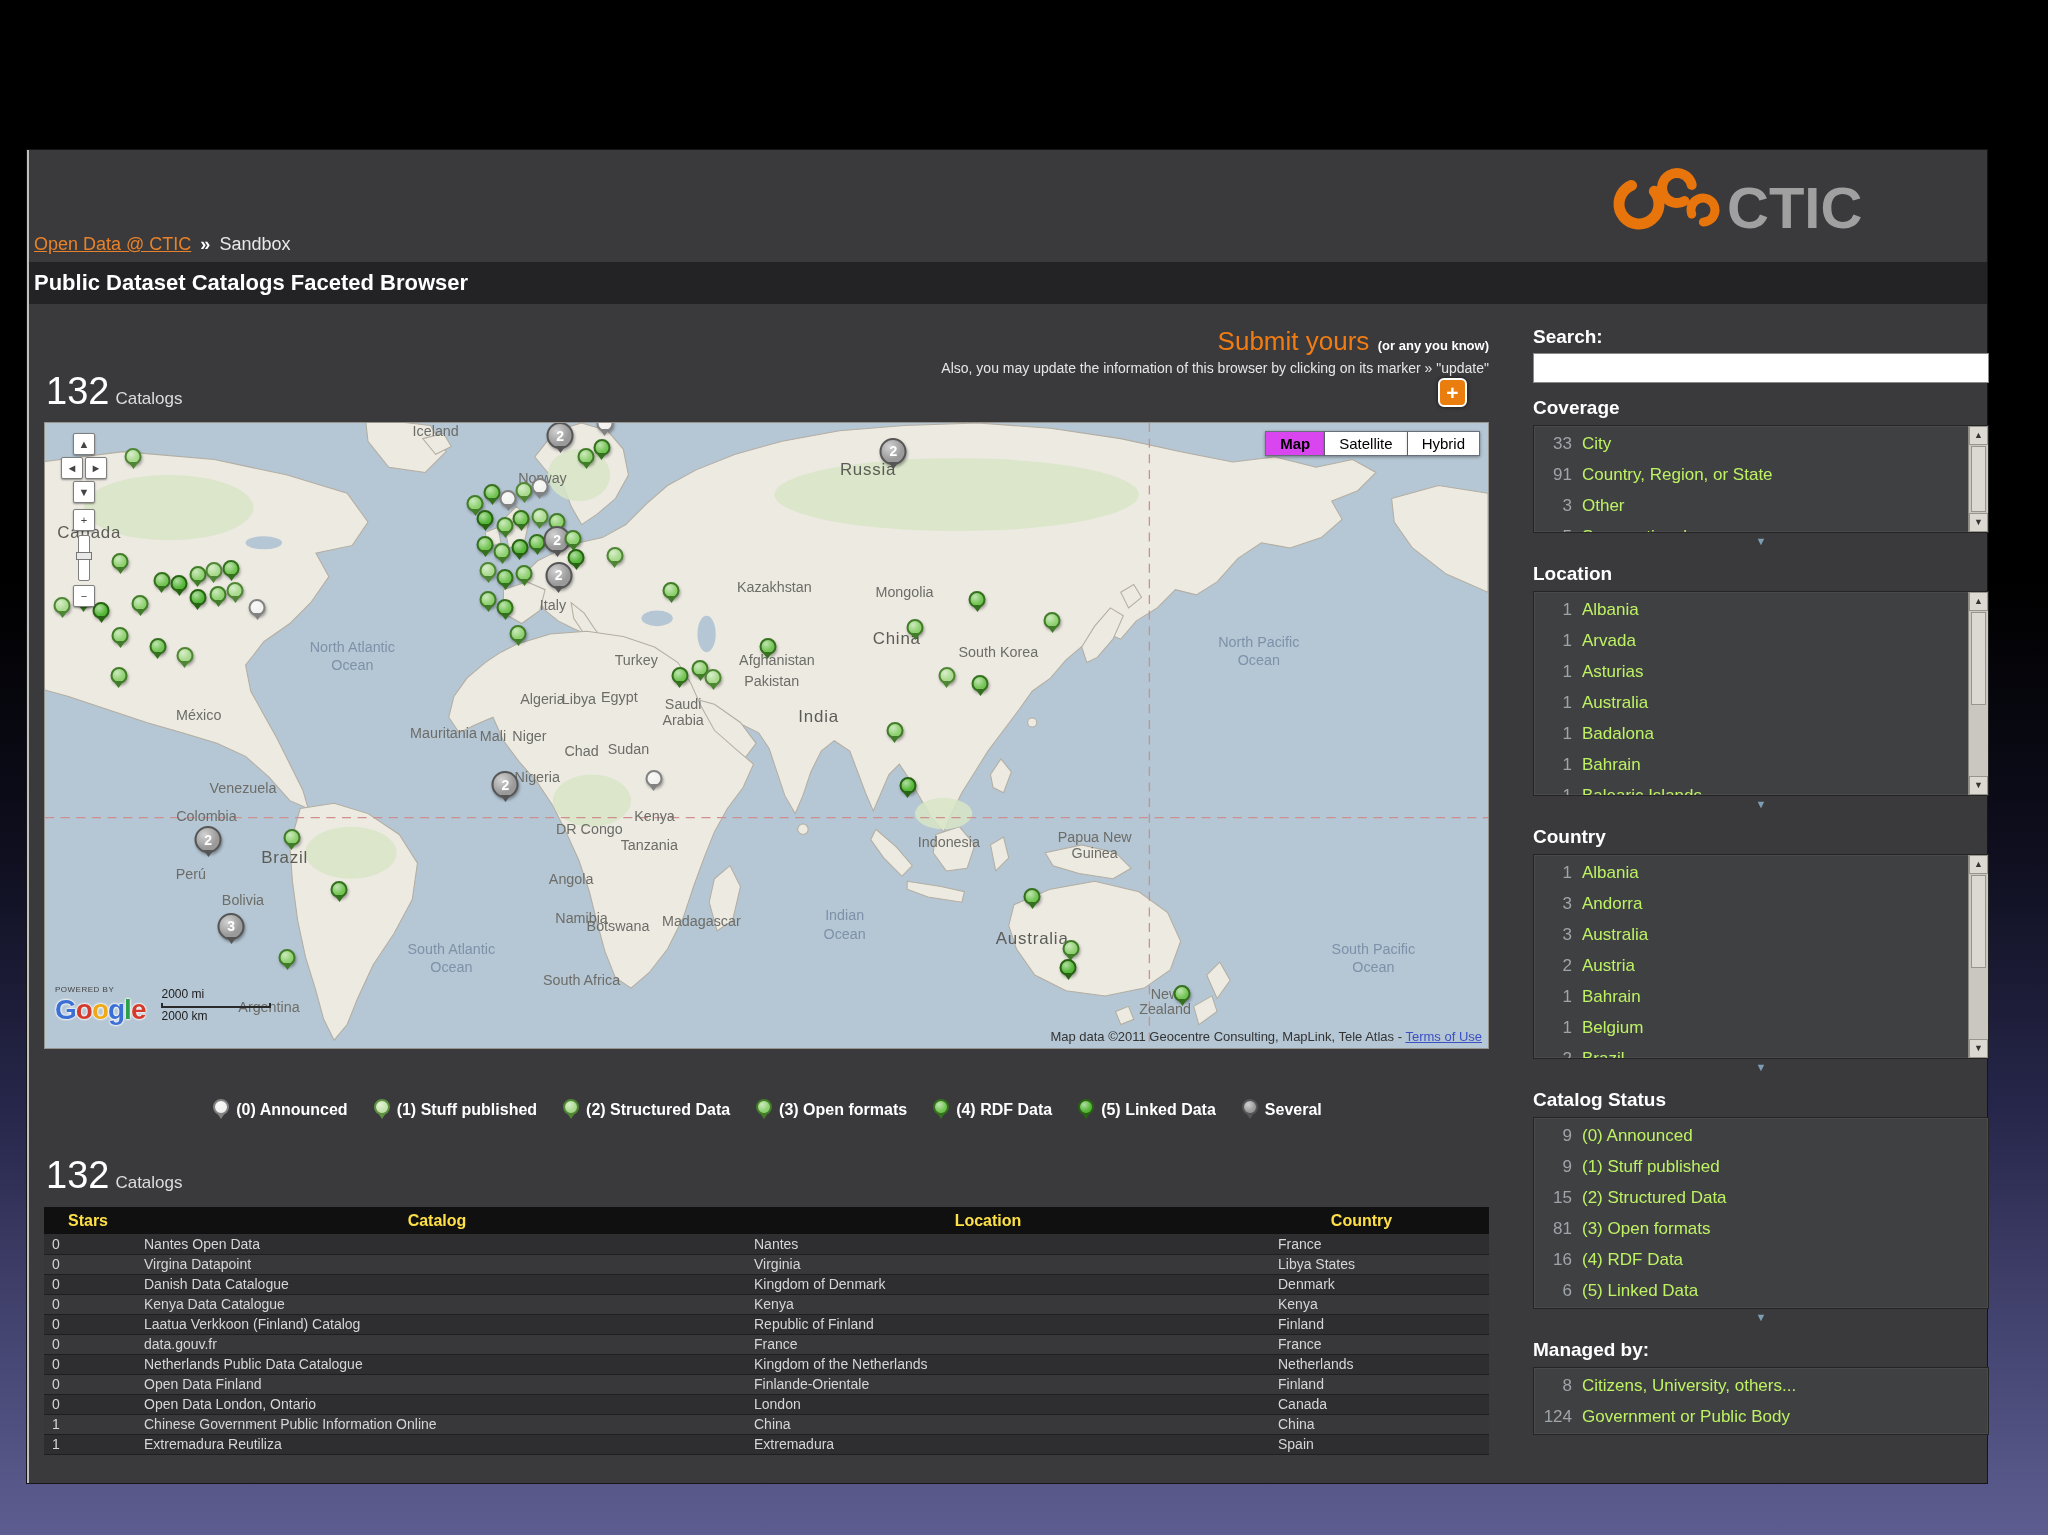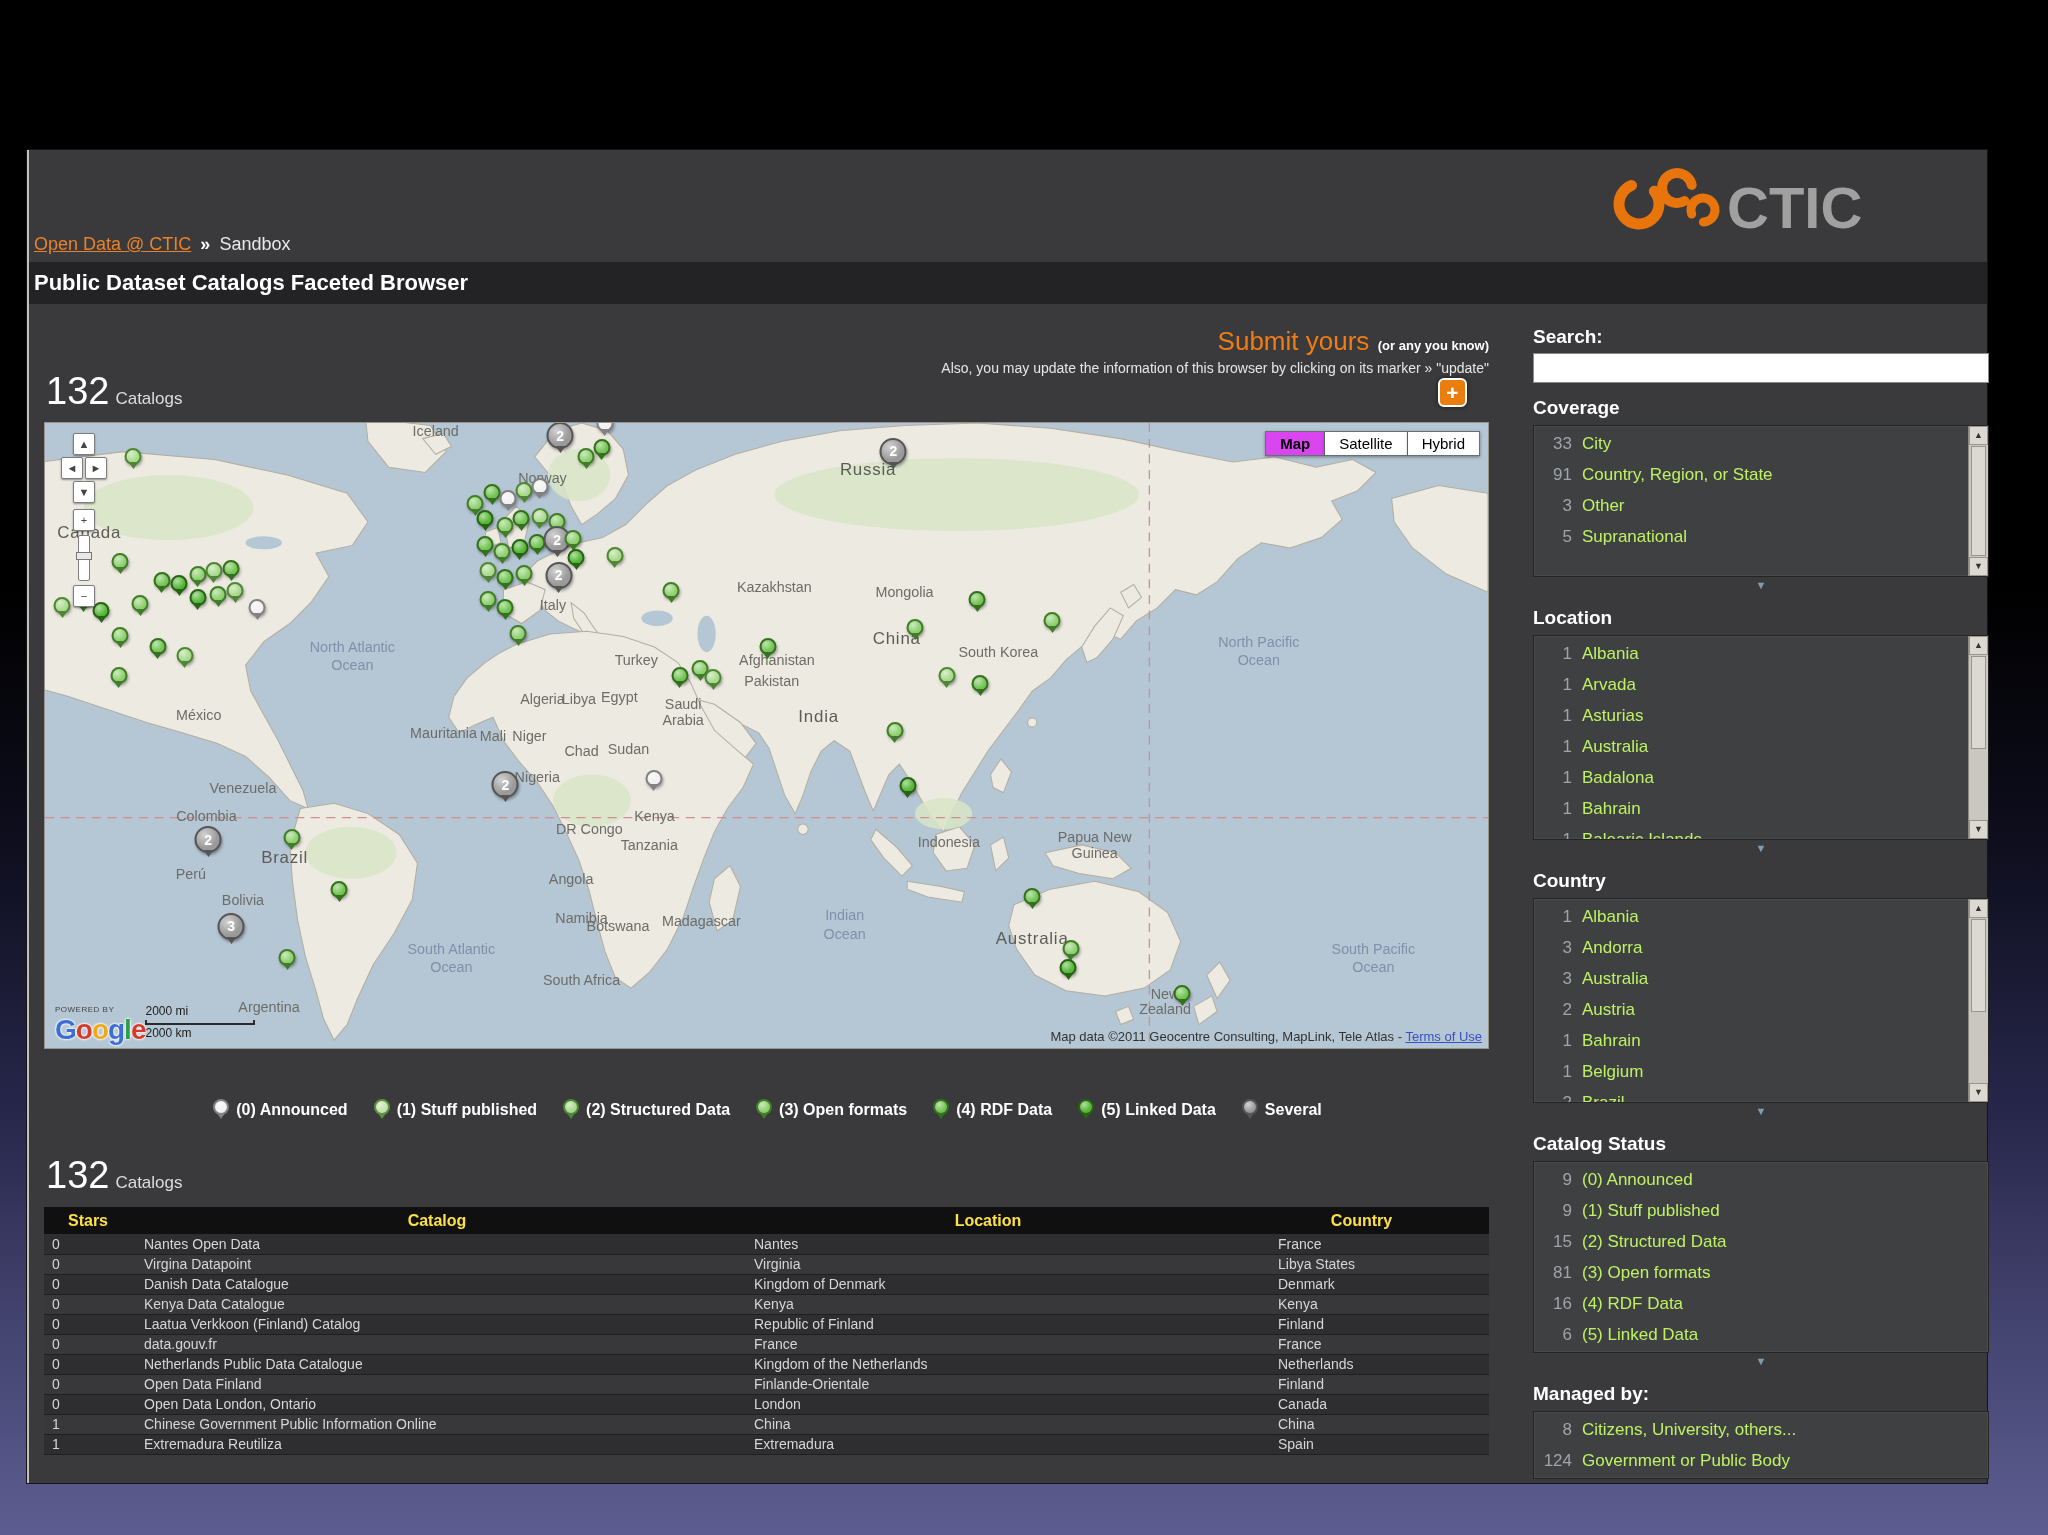--- a/index.html
+++ b/index.html
@@ -51,21 +51,21 @@
   .pz-btn{width:22px;height:22px;background:#fff;border:1px solid #7e7e7e;color:#444;font-size:11px;
     text-align:center;line-height:20px;border-radius:2px;box-shadow:0 1px 2px #0006;cursor:pointer}
   .pz-slider{width:12px;height:46px;margin:4px auto;background:#fff;border:1px solid #7e7e7e;
     border-radius:2px;position:relative}
   .pz-thumb{position:absolute;left:-3px;top:16px;width:16px;height:8px;background:#e8e8e8;border:1px solid #777}
   .map-type{position:absolute;top:8px;right:8px;display:flex}
   .mtb{background:#fff;border:1px solid #676f7a;padding:3px 14px;font-size:15px;color:#000;cursor:pointer;
     box-shadow:0 1px 3px #0006}
   .mtb + .mtb{border-left:none}
   .mtb.active{font-weight:bold;background:#d946ef}
-  .map-footer-left{position:absolute;left:10px;bottom:2px;display:flex;align-items:flex-start;}
+  .map-footer-left{position:absolute;left:10px;bottom:22px;display:flex;align-items:center;gap:16px}
   .powered{font-size:8px;color:#444;display:block;letter-spacing:.5px}
   .google-logo{font-size:28px;font-weight:bold;letter-spacing:-1px;
     text-shadow:0 0 2px #fff,0 0 2px #fff,0 0 3px #fff}
   .scalebar{font-size:12px;color:#1c1c1c;line-height:13px}
   .scalebar .bar{height:5px;border-left:2px solid #2a2a2a;border-right:2px solid #2a2a2a;
     border-bottom:2px solid #2a2a2a;width:110px;margin:2px 0}
   .attribution{position:absolute;right:6px;bottom:4px;font-size:13px;color:#333}
   .attribution a{color:#3a50c4;text-decoration:underline;cursor:pointer}
   
   .legend{position:absolute;left:0;top:795px;width:100%;display:flex;justify-content:center;gap:26px;
@@ -497,21 +497,21 @@
           </tbody>
       </table>
 
     </div>
 
     <div class="sidebar">
       <div class="search-label">Search:</div>
       <input class="search-input" type="text" value="" style="">
       <div>
           <div class="sb-heading">Coverage</div>
-          <div class="sb-box" style="height: 152px;">
+          <div class="sb-box" style="height: 108px;">
             <div class="sb-rows pad-r">
               <div class="sb-row">
                 <span class="sb-num">33</span>
                 <span class="sb-label">City</span>
               </div>
               <div class="sb-row">
                 <span class="sb-num">91</span>
                 <span class="sb-label">Country, Region, or State</span>
               </div>
               <div class="sb-row">

